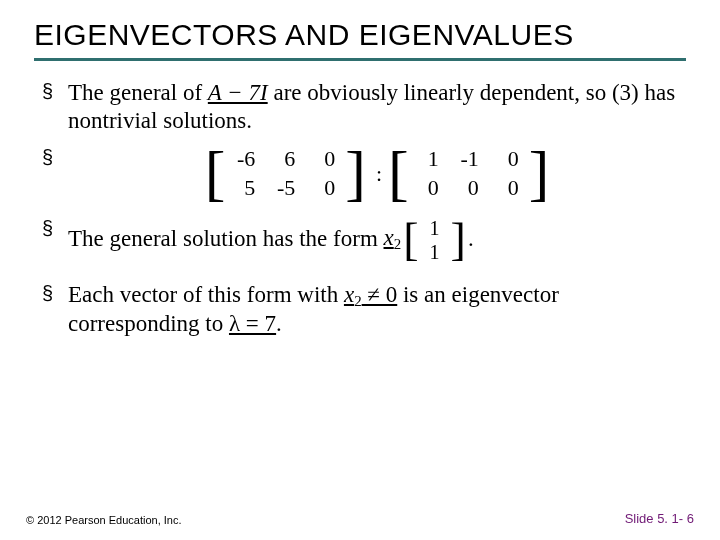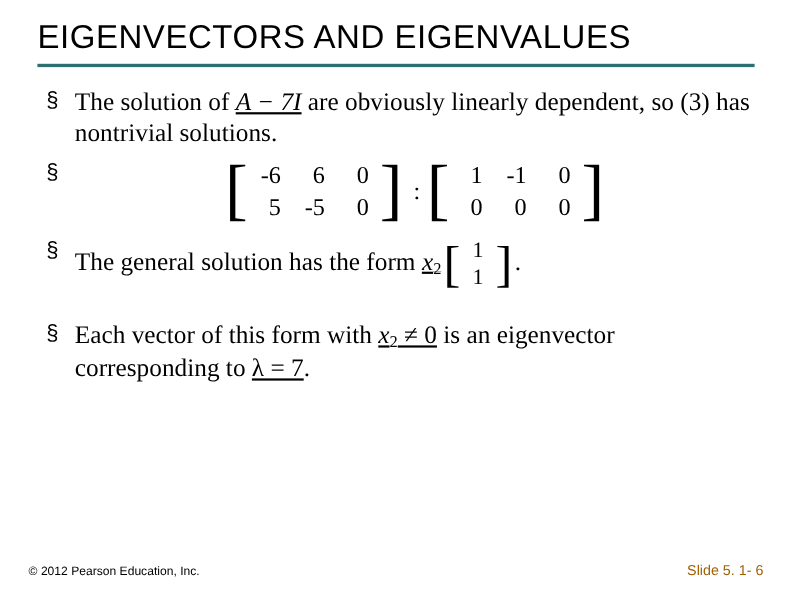--- a/index.html
+++ b/index.html
@@ -41,21 +41,21 @@
   }
   ul.bullets > li::before {
     content: "§";
     font-family: Arial, Helvetica, sans-serif;
     position: absolute;
     left: 0;
     top: 0;
     font-size: 20px;
   }
   .li3 { margin-top: 13px; }
-  .li4 { margin-top: 26px; }
+  .li4 { margin-top: 16px; }
 
   
   .math {
     font-family: "Times New Roman", Times, serif;
     font-style: italic;
     white-space: nowrap;
     text-decoration: underline;
   }
   .math .rm { font-style: normal; }
   .sub {
@@ -121,34 +121,34 @@
     font-family: Arial, Helvetica, sans-serif;
     font-size: 11px;
     color: #000;
   }
   .footer-right {
     position: absolute;
     right: 26px;
     bottom: 14px;
     font-family: Arial, Helvetica, sans-serif;
     font-size: 13px;
-    color: #a16207;
+    color: #701a75;
   }
 </style>
 </head>
 <body>
 
 <div class="slide">
 
   <div class="title">EIGENVECTORS AND EIGENVALUES</div>
 
   <ul class="bullets">
 
     <li>
-      <span>The solution of </span><span class="math"><span>A − 7I</span></span><span> are obviously linearly dependent, so (3) has nontrivial solutions.</span>
+      <span>The general of </span><span class="math"><span>A − 7I</span></span><span> are obviously linearly dependent, so (3) has nontrivial solutions.</span>
     </li>
 
     <li>
       <div class="matrices-row">
         <span class="matrix">
           <span class="bracket" style="font-size:62px;">[</span>
           <span class="mat-body">
             <table>
               <tbody>
                   <tr>

